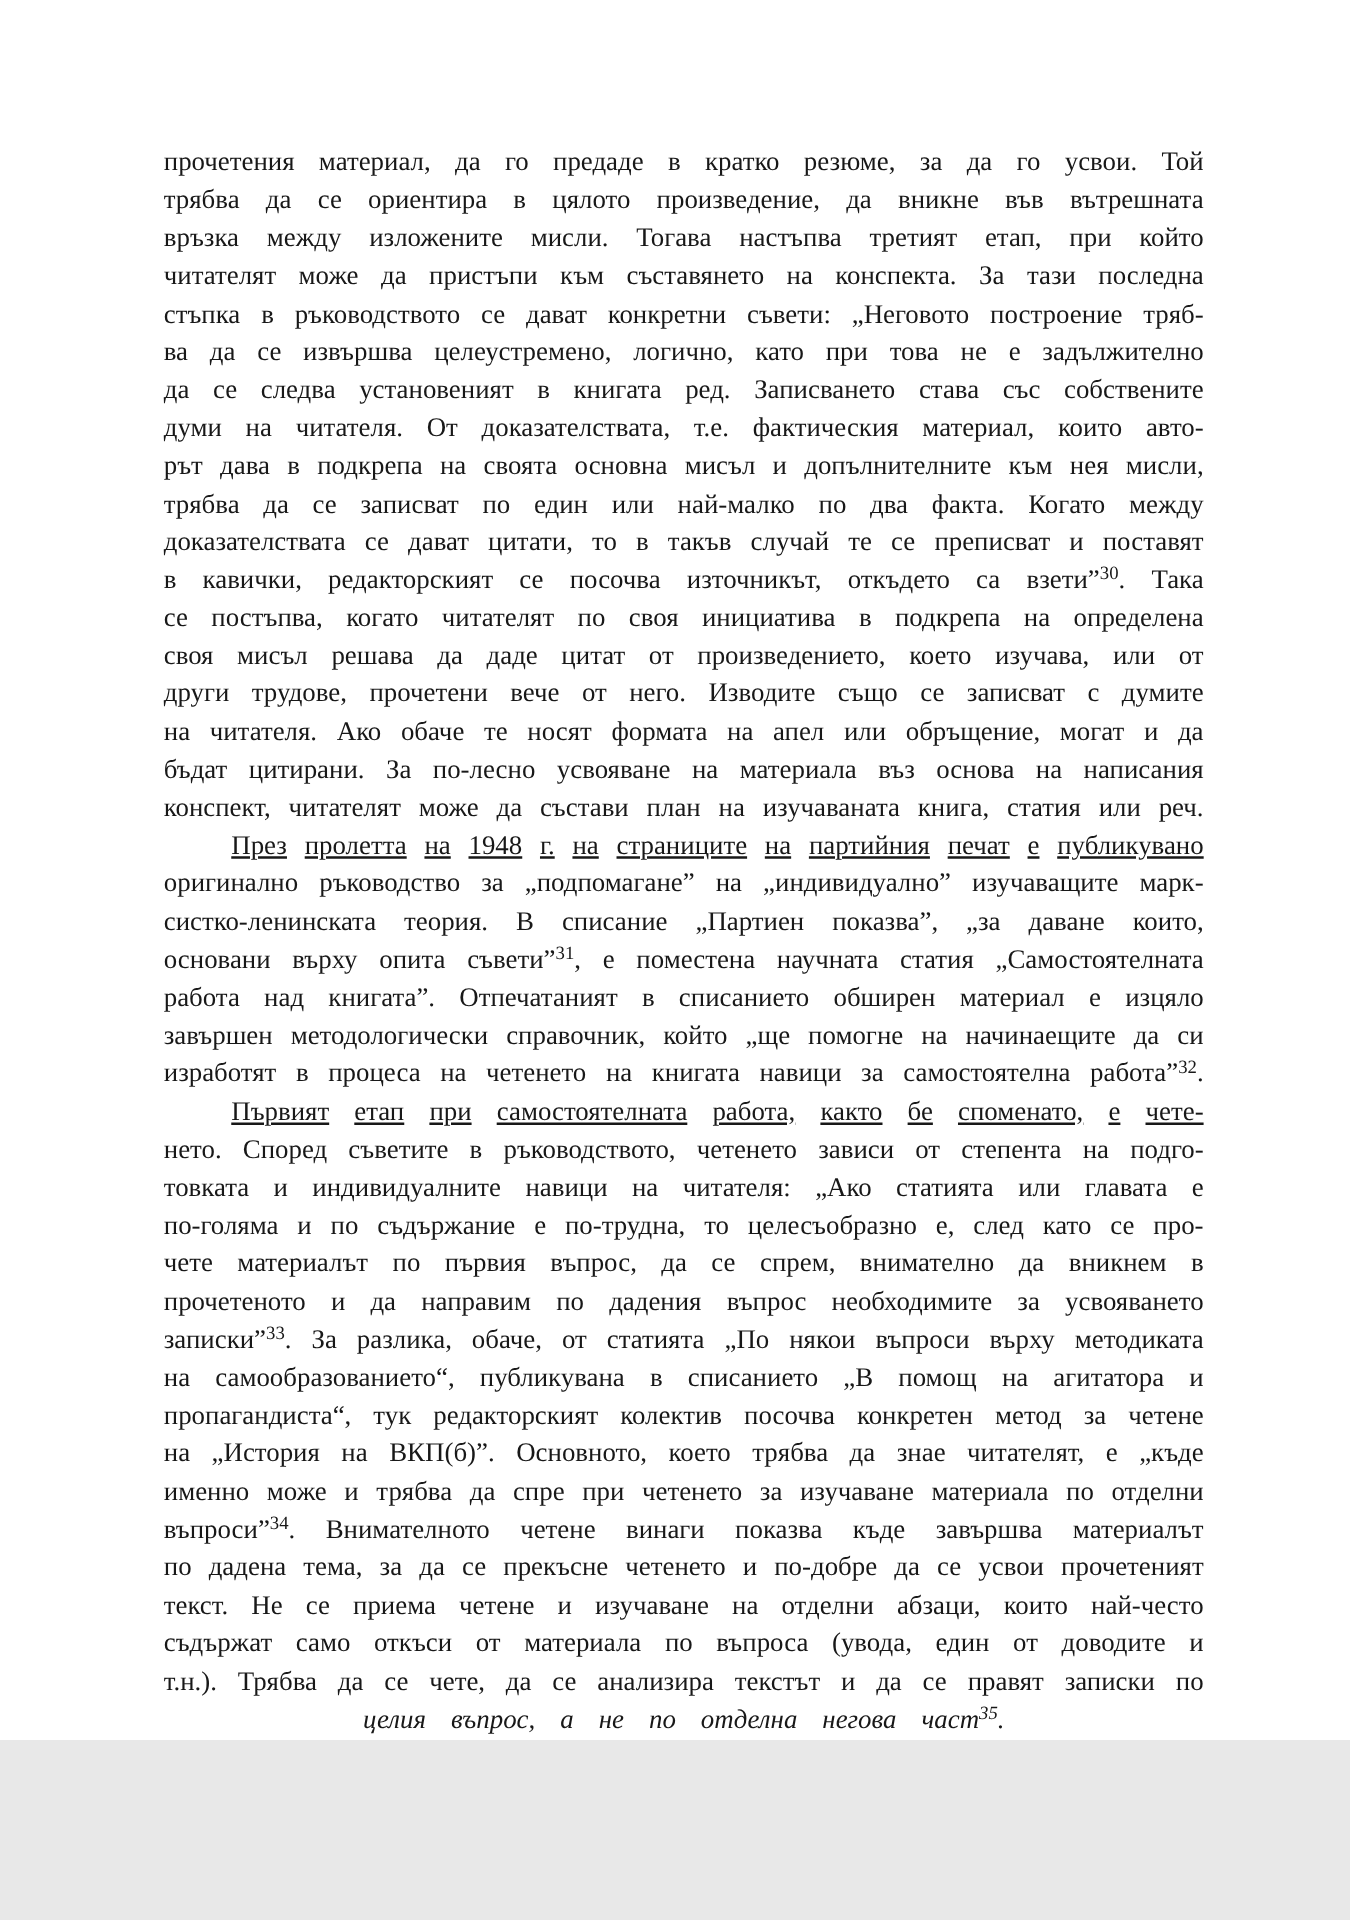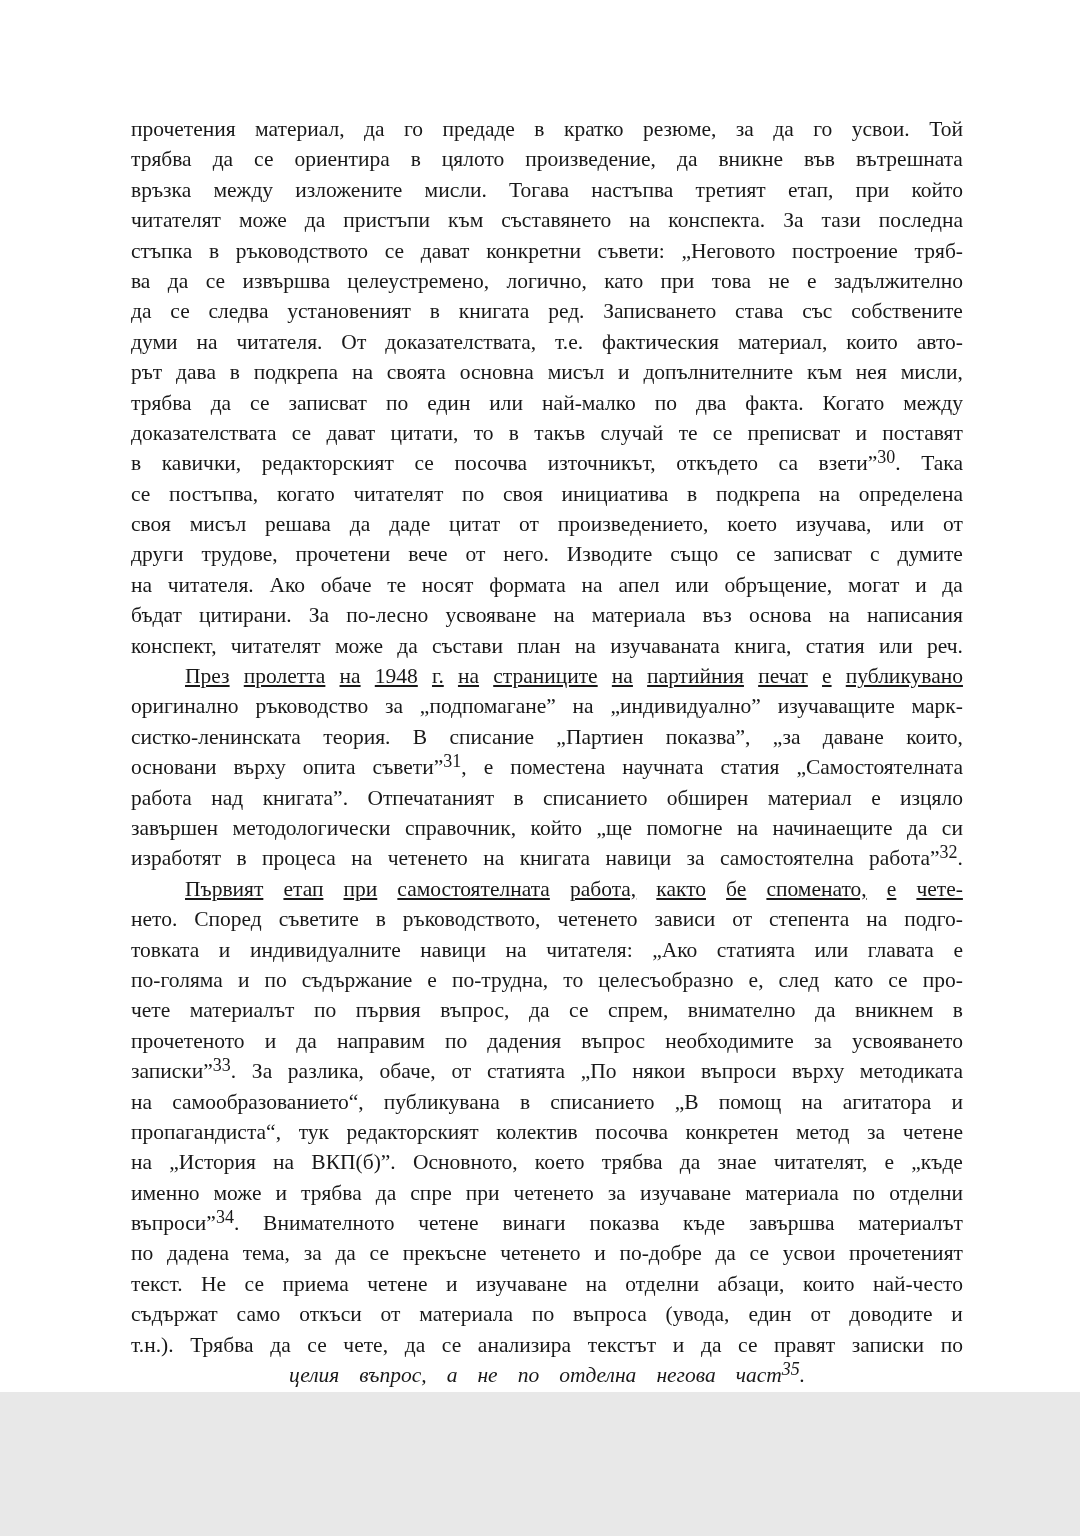--- a/index.html
+++ b/index.html
@@ -38,21 +38,21 @@
   .line.left {
     justify-content: center;
     column-gap: 20px;
     font-style: italic;
   }
   .w {
     white-space: pre;
     flex-shrink: 0;
   }
   sup {
-    font-size: 18px;
+    font-size: 15px;
     line-height: 0;
     vertical-align: baseline;
     position: relative;
     top: -7.5px;
   }
   .page-number {
     position: absolute;
     top: 1473px;
     left: 0;
     width: 100%;

